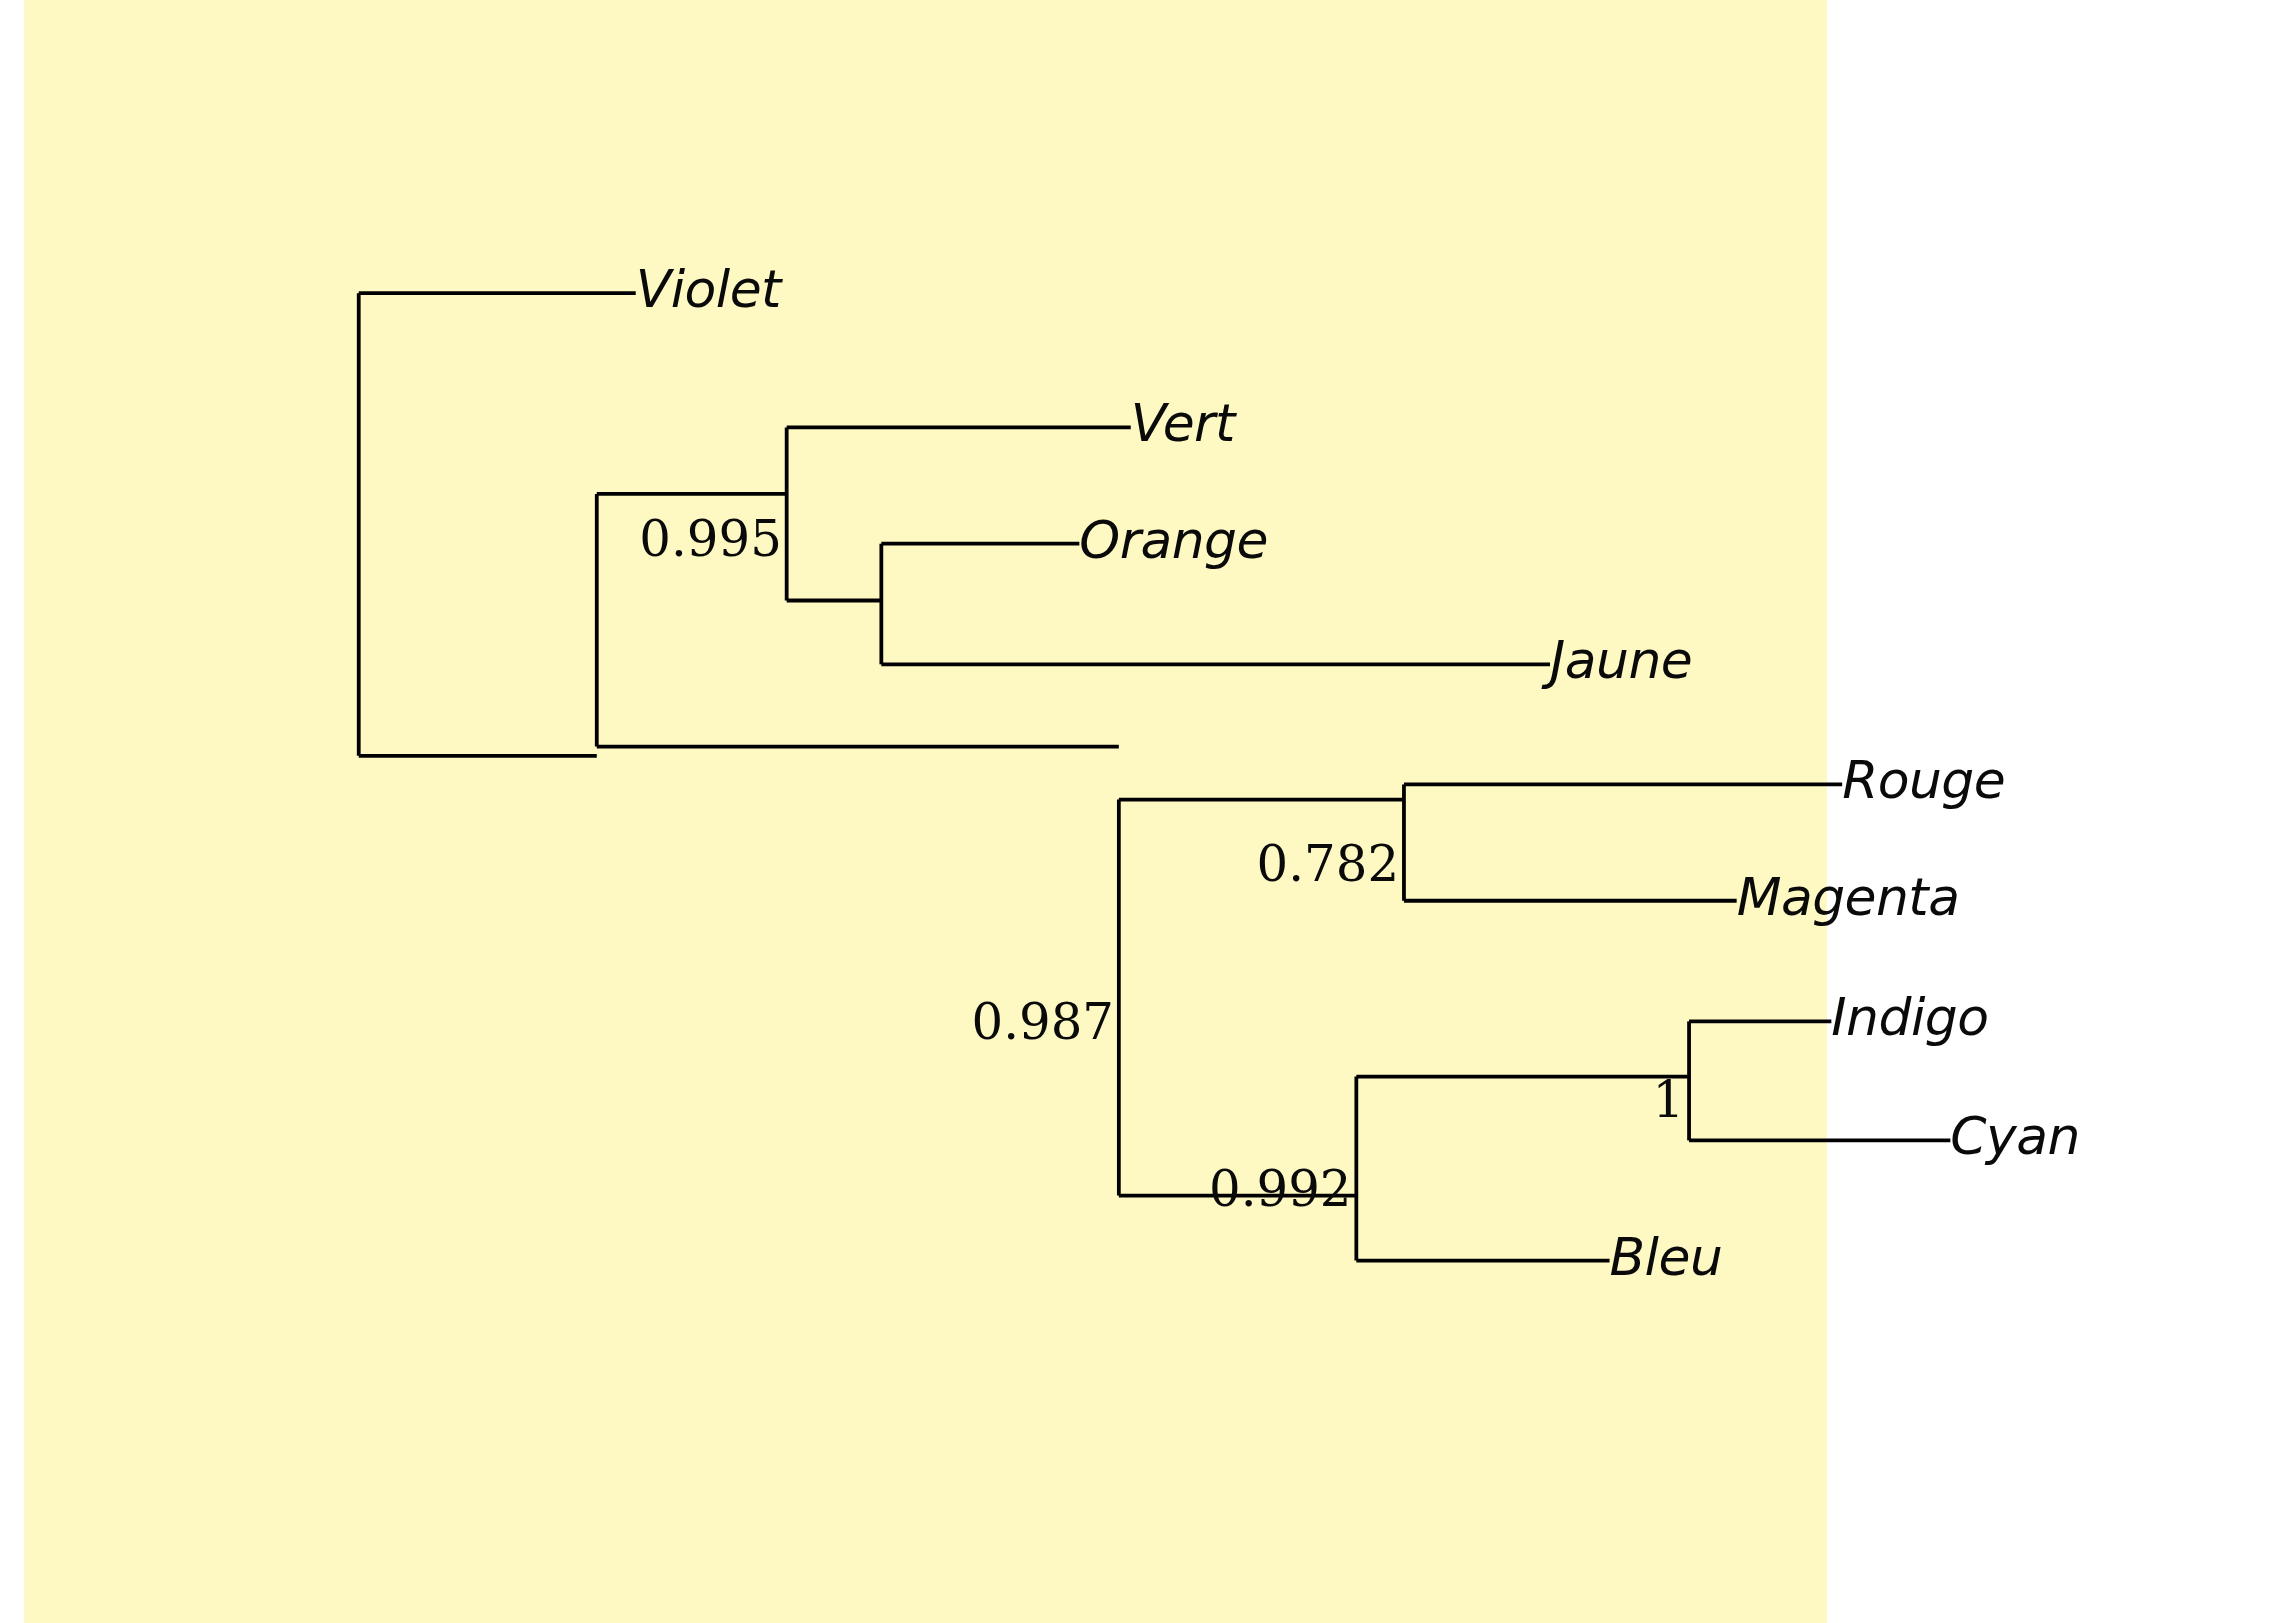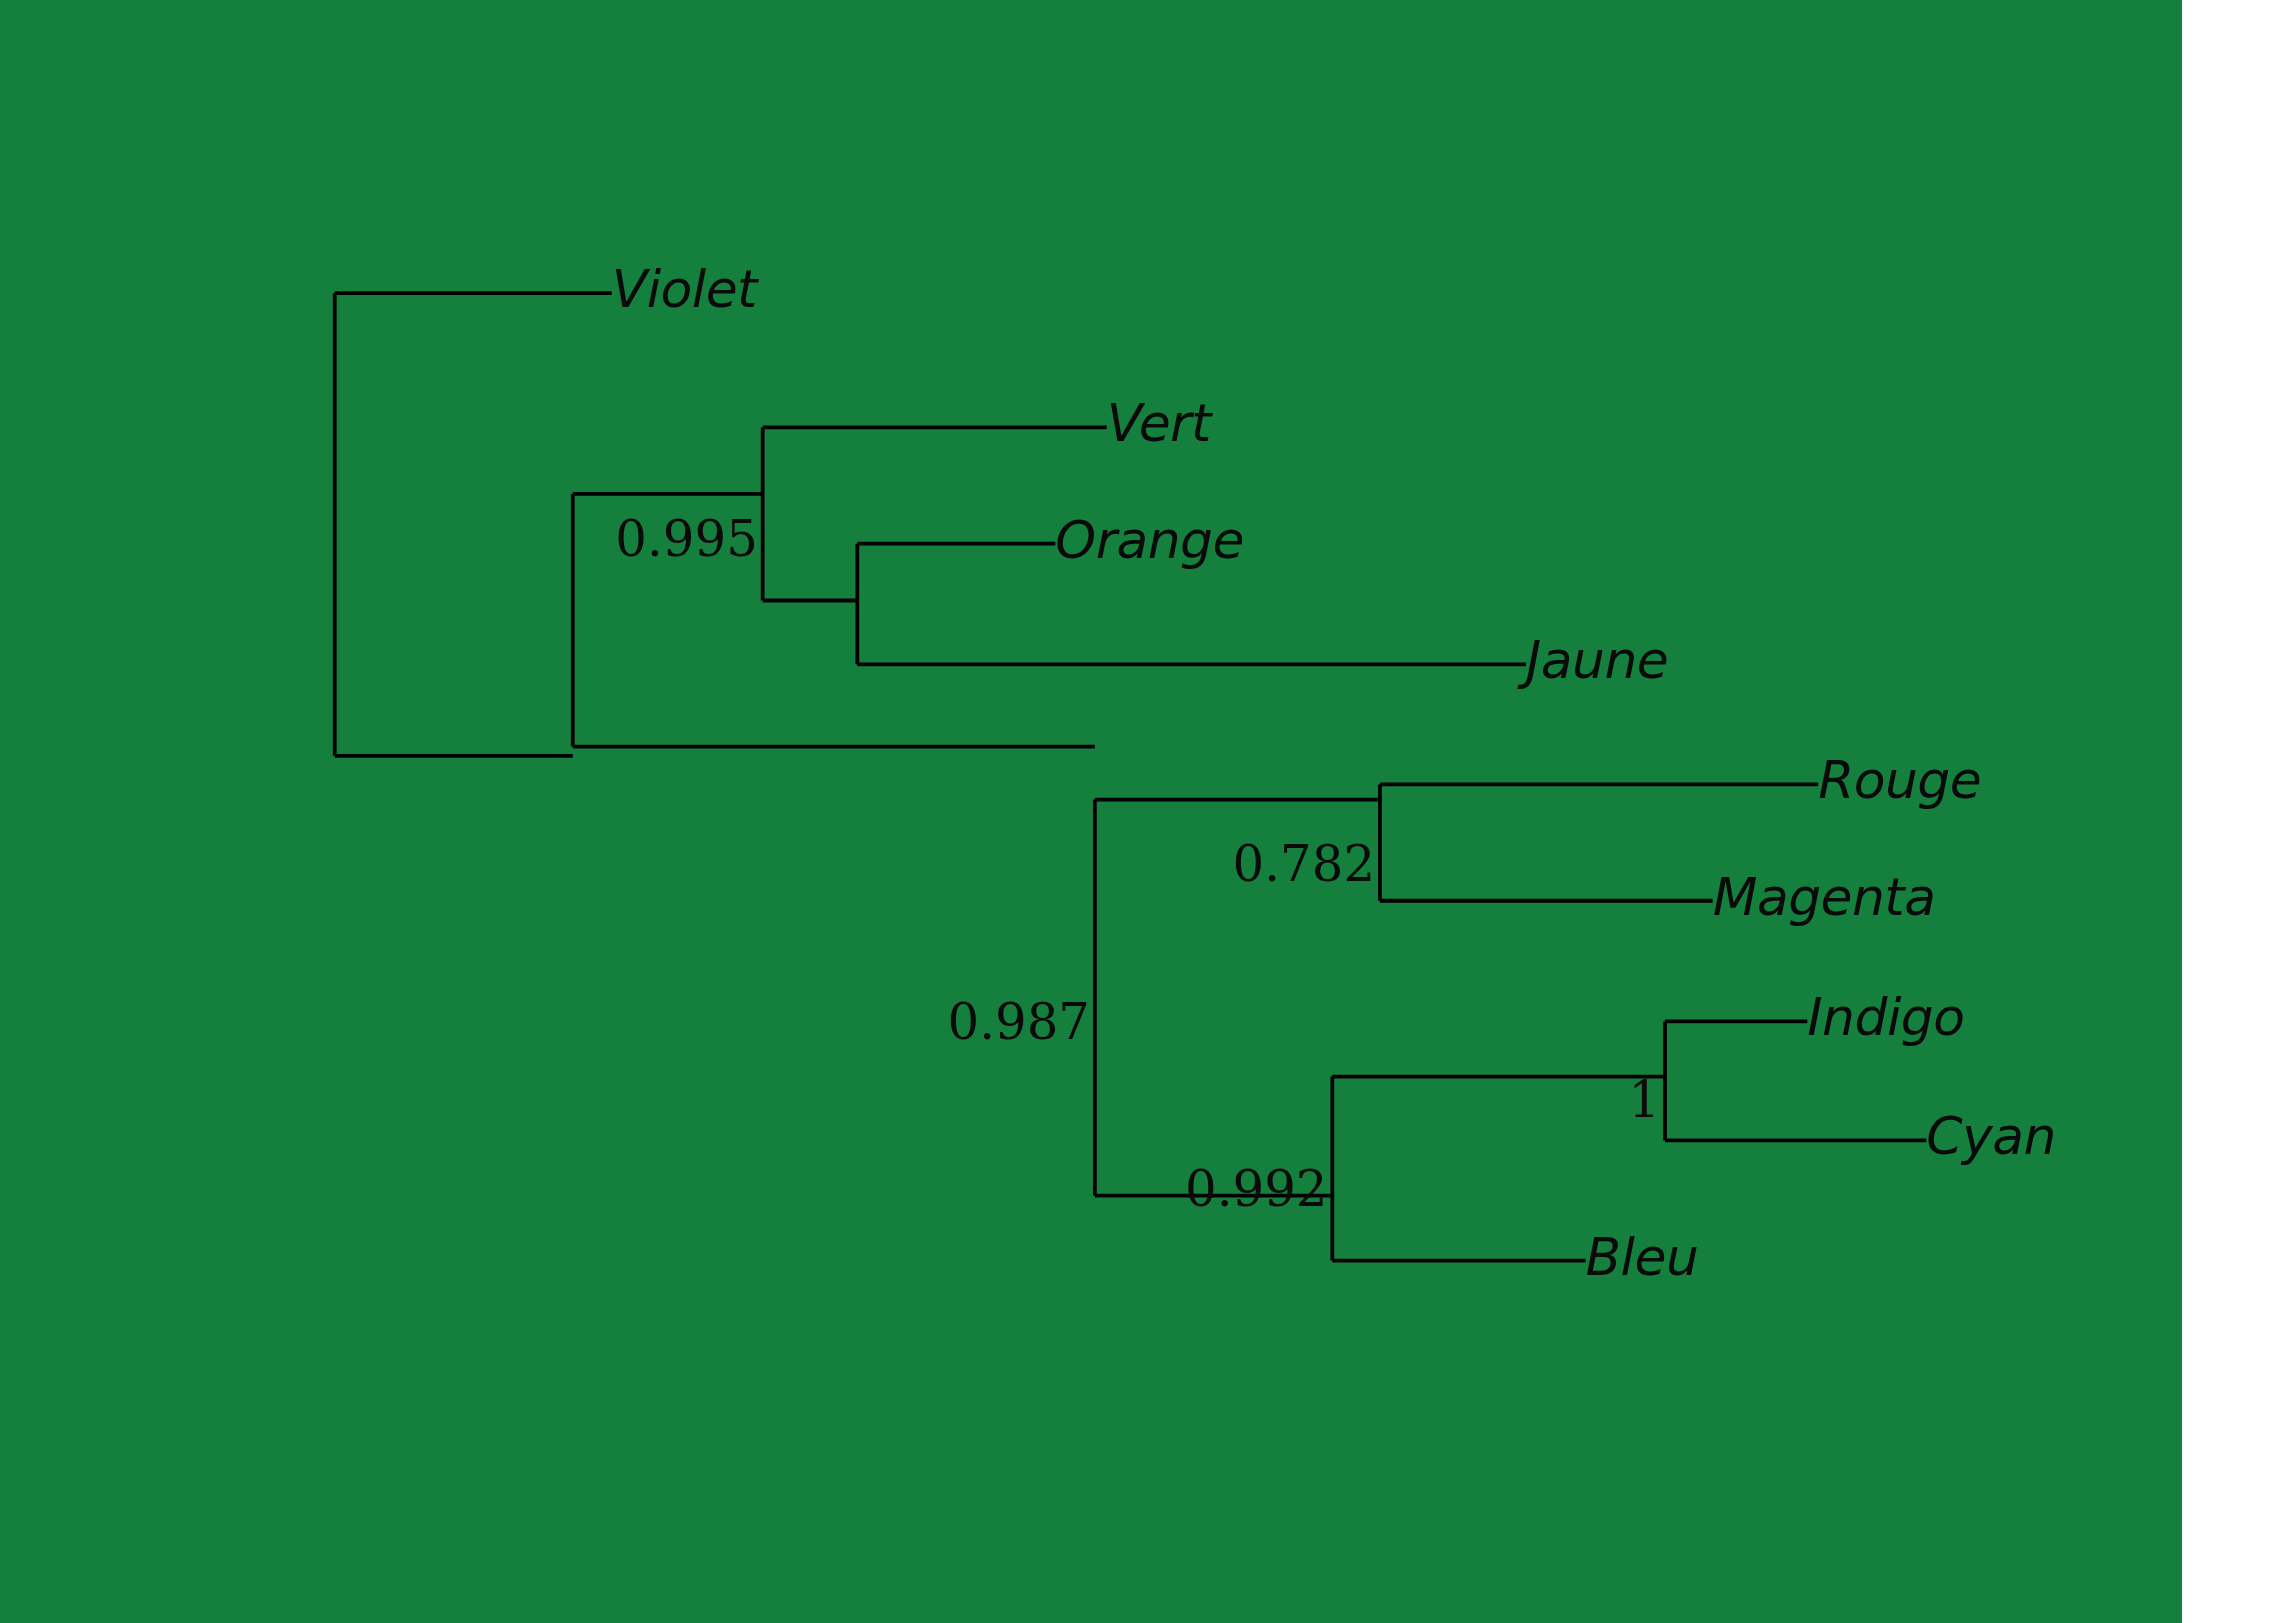--- a/index.html
+++ b/index.html
@@ -8,23 +8,24 @@
     background: #ffffff;
   }
   body {
     width: 2273px;
     height: 1623px;
     font-family: "DejaVu Sans", sans-serif;
     overflow: hidden;
   }
   #tree-figure {
     position: relative;
-    width: 2182px;
+    width: 1803px;
     height: 1623px;
-    background: #15803d;
+    background: #fef9c3;
+    margin-left: 24px;
   }
   #tree-svg {
     position: absolute;
     top: 0;
     left: 0;
     width: 2273px;
     height: 1623px;
     display: block;
   }
   .branch-line {

